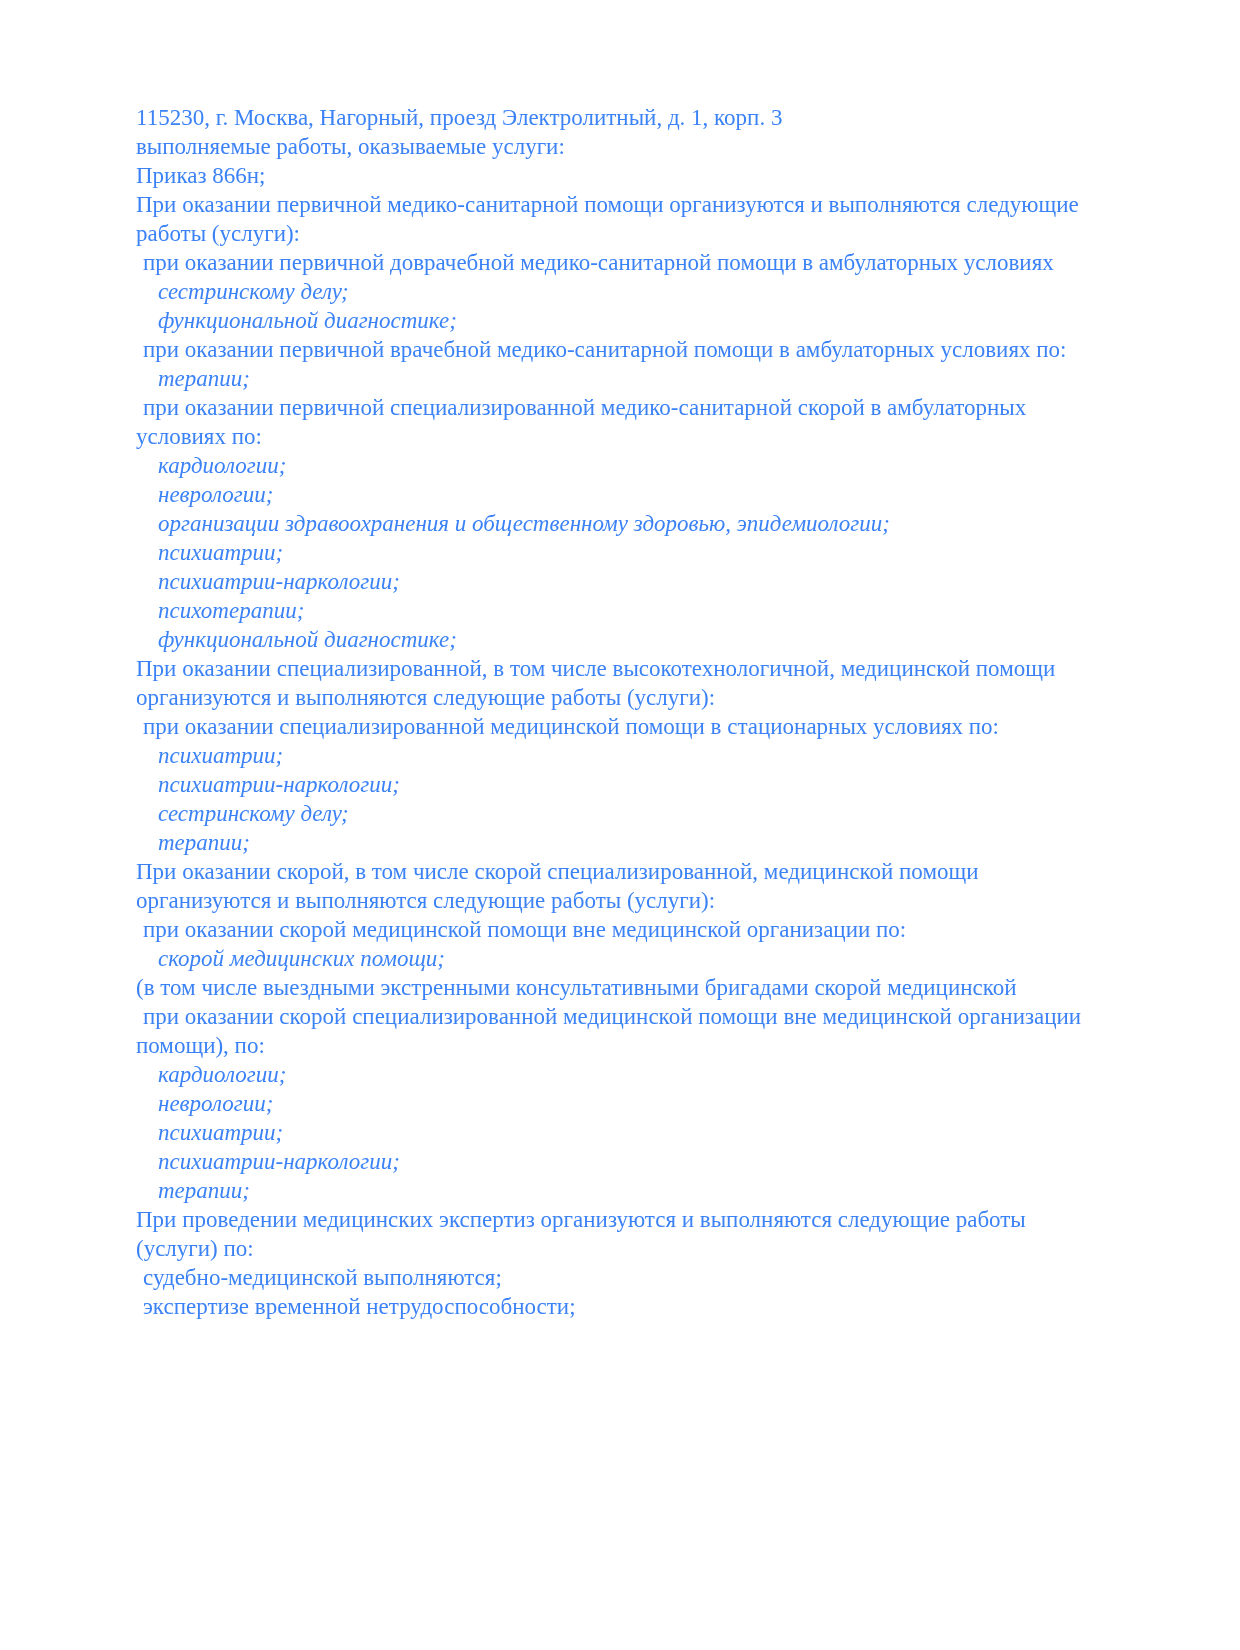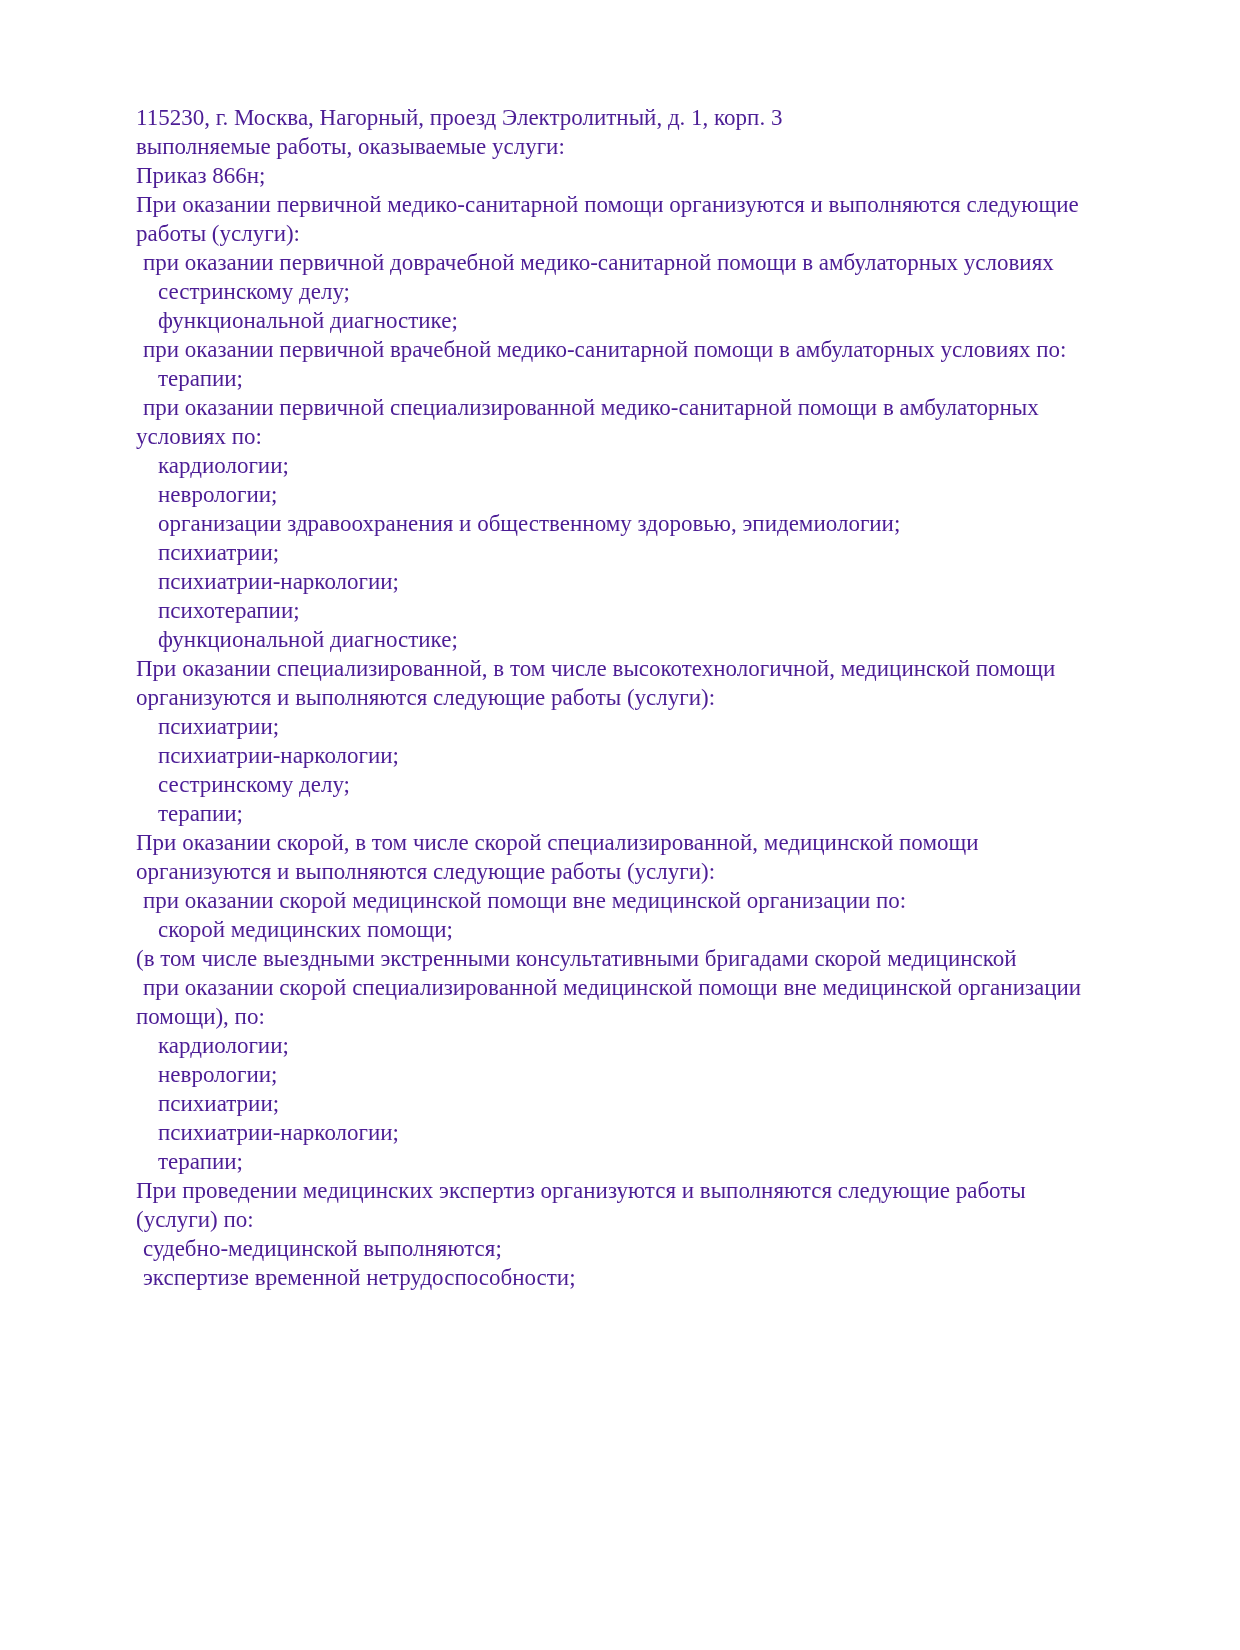--- a/index.html
+++ b/index.html
@@ -5,61 +5,62 @@
   html, body {
     margin: 0;
     padding: 0;
     background: #ffffff;
   }
   .page {
     position: relative;
     width: 1240px;
     height: 1650px;
     background: #ffffff;
-    color: #4c1d95;
+    color: #3b82f6;
     font-family: "Liberation Serif", "DejaVu Serif", serif;
     font-size: 23px;
     line-height: 29px;
     box-sizing: border-box;
     padding: 103px 50px 0 136px;
     overflow: hidden;
   }
   .doc .line {
     white-space: pre;
   }
   .doc .indent-0 { padding-left: 0; }
   .doc .indent-1 { padding-left: 7px; }
-  .doc .indent-2 { padding-left: 22px; }
+  .doc .indent-2 { padding-left: 22px; font-style: italic; }
 </style>
 </head>
 <body>
 
 <div class="page">
   <div class="doc" id="doc">
       <div class="line indent-0">115230, г. Москва, Нагорный, проезд Электролитный, д. 1, корп. 3</div>
       <div class="line indent-0">выполняемые работы, оказываемые услуги:</div>
       <div class="line indent-0">Приказ 866н;</div>
       <div class="line indent-0">При оказании первичной медико-санитарной помощи организуются и выполняются следующие</div>
       <div class="line indent-0">работы (услуги):</div>
       <div class="line indent-1">при оказании первичной доврачебной медико-санитарной помощи в амбулаторных условиях</div>
       <div class="line indent-2">сестринскому делу;</div>
       <div class="line indent-2">функциональной диагностике;</div>
       <div class="line indent-1">при оказании первичной врачебной медико-санитарной помощи в амбулаторных условиях по:</div>
       <div class="line indent-2">терапии;</div>
-      <div class="line indent-1">при оказании первичной специализированной медико-санитарной помощи в амбулаторных</div>
+      <div class="line indent-1">при оказании первичной специализированной медико-санитарной скорой в амбулаторных</div>
       <div class="line indent-0">условиях по:</div>
       <div class="line indent-2">кардиологии;</div>
       <div class="line indent-2">неврологии;</div>
       <div class="line indent-2">организации здравоохранения и общественному здоровью, эпидемиологии;</div>
       <div class="line indent-2">психиатрии;</div>
       <div class="line indent-2">психиатрии-наркологии;</div>
       <div class="line indent-2">психотерапии;</div>
       <div class="line indent-2">функциональной диагностике;</div>
       <div class="line indent-0">При оказании специализированной, в том числе высокотехнологичной, медицинской помощи</div>
       <div class="line indent-0">организуются и выполняются следующие работы (услуги):</div>
+      <div class="line indent-1">при оказании специализированной медицинской помощи в стационарных условиях по:</div>
       <div class="line indent-2">психиатрии;</div>
       <div class="line indent-2">психиатрии-наркологии;</div>
       <div class="line indent-2">сестринскому делу;</div>
       <div class="line indent-2">терапии;</div>
       <div class="line indent-0">При оказании скорой, в том числе скорой специализированной, медицинской помощи</div>
       <div class="line indent-0">организуются и выполняются следующие работы (услуги):</div>
       <div class="line indent-1">при оказании скорой медицинской помощи вне медицинской организации по:</div>
       <div class="line indent-2">скорой медицинских помощи;</div>
       <div class="line indent-0">(в том числе выездными экстренными консультативными бригадами скорой медицинской</div>
       <div class="line indent-1">при оказании скорой специализированной медицинской помощи вне медицинской организации</div>

